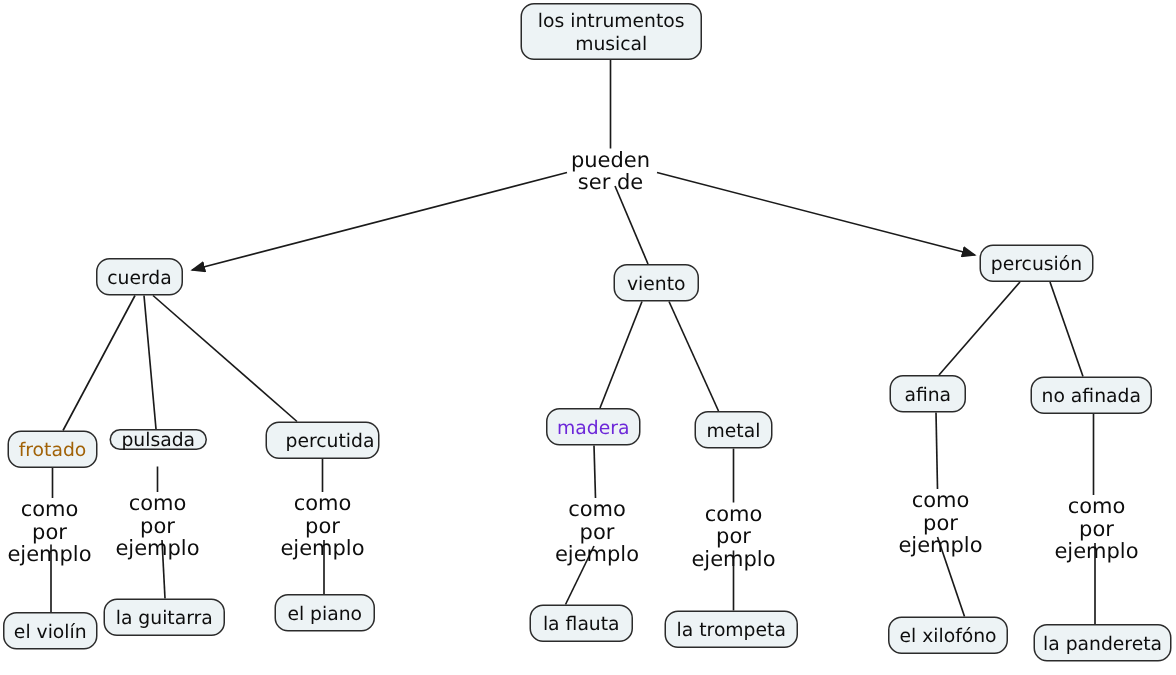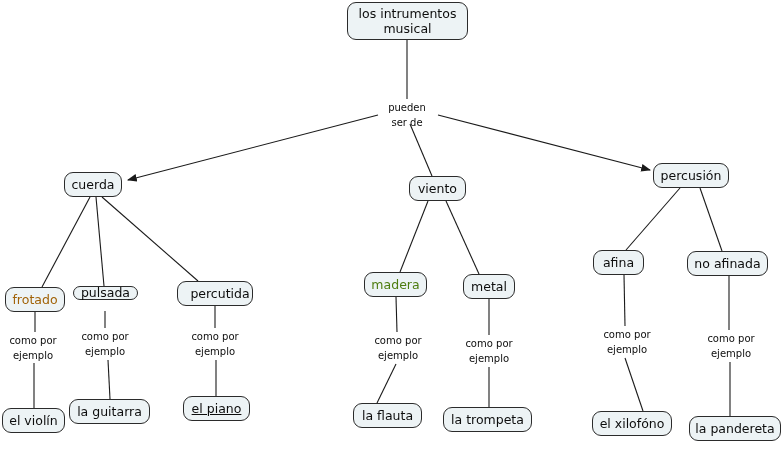--- a/index.html
+++ b/index.html
@@ -45,21 +45,21 @@
     white-space: nowrap;
     box-shadow: 0 0 0 0 rgba(0,0,0,0);
   }
   .node.multiline {
     white-space: normal;
     line-height: 15px;
   }
   .linklabel {
     position: absolute;
     color: #0d0d0d;
-    font-size: 10px;
+    font-size: 14px;
     line-height: 15px;
     text-align: center;
     white-space: pre-line;
     background: transparent;
   }
 </style>
 </head>
 <body>
 
 <div id="canvas">
@@ -100,27 +100,27 @@
   </svg>
 
   <div id="node-layer">
       <div class="node multiline" style="left: 347px; top: 2px; width: 121px; height: 38px; background: rgb(237, 243, 245); border-color: rgb(43, 43, 43); color: rgb(13, 13, 13);">los intrumentos<br>musical</div>
       <div class="node" style="left: 64px; top: 172px; width: 58px; height: 25px; background: rgb(237, 243, 245); border-color: rgb(43, 43, 43); color: rgb(13, 13, 13);">cuerda</div>
       <div class="node" style="left: 409px; top: 176px; width: 57px; height: 25px; background: rgb(237, 243, 245); border-color: rgb(43, 43, 43); color: rgb(13, 13, 13);">viento</div>
       <div class="node" style="left: 653px; top: 163px; width: 76px; height: 25px; background: rgb(237, 243, 245); border-color: rgb(43, 43, 43); color: rgb(13, 13, 13);">percusión</div>
       <div class="node" style="left: 5px; top: 287px; width: 60px; height: 25px; background: rgb(237, 243, 245); border-color: rgb(43, 43, 43); color: #a16207;">frotado</div>
       <div class="node" style="left: 73px; top: 286px; width: 65px; height: 14px; background: rgb(237, 243, 245); border-color: rgb(43, 43, 43); color: rgb(13, 13, 13);">pulsada</div>
       <div class="node" style="left: 177px; top: 281px; width: 76px; height: 25px; background: rgb(237, 243, 245); border-color: rgb(43, 43, 43); color: rgb(13, 13, 13); padding-left: 16px;">percutida</div>
-      <div class="node" style="left: 364px; top: 272px; width: 63px; height: 25px; background: rgb(237, 243, 245); border-color: rgb(43, 43, 43); color: #4d7c0f;">madera</div>
+      <div class="node" style="left: 364px; top: 272px; width: 63px; height: 25px; background: rgb(237, 243, 245); border-color: rgb(43, 43, 43); color: #6d28d9;">madera</div>
       <div class="node" style="left: 463px; top: 274px; width: 52px; height: 25px; background: rgb(237, 243, 245); border-color: rgb(43, 43, 43); color: rgb(13, 13, 13);">metal</div>
       <div class="node" style="left: 593px; top: 250px; width: 51px; height: 25px; background: rgb(237, 243, 245); border-color: rgb(43, 43, 43); color: rgb(13, 13, 13);">afina</div>
       <div class="node" style="left: 687px; top: 251px; width: 81px; height: 25px; background: rgb(237, 243, 245); border-color: rgb(43, 43, 43); color: rgb(13, 13, 13);">no afinada</div>
       <div class="node" style="left: 2px; top: 408px; width: 63px; height: 25px; background: rgb(237, 243, 245); border-color: rgb(43, 43, 43); color: rgb(13, 13, 13);">el violín</div>
       <div class="node" style="left: 69px; top: 399px; width: 81px; height: 25px; background: rgb(237, 243, 245); border-color: rgb(43, 43, 43); color: rgb(13, 13, 13);">la guitarra</div>
-      <div class="node" style="left: 183px; top: 396px; width: 67px; height: 25px; background: rgb(237, 243, 245); border-color: rgb(43, 43, 43); color: rgb(13, 13, 13); text-decoration: underline;">el piano</div>
+      <div class="node" style="left: 183px; top: 396px; width: 67px; height: 25px; background: rgb(237, 243, 245); border-color: rgb(43, 43, 43); color: rgb(13, 13, 13);">el piano</div>
       <div class="node" style="left: 353px; top: 403px; width: 69px; height: 25px; background: rgb(237, 243, 245); border-color: rgb(43, 43, 43); color: rgb(13, 13, 13);">la flauta</div>
       <div class="node" style="left: 443px; top: 407px; width: 89px; height: 25px; background: rgb(237, 243, 245); border-color: rgb(43, 43, 43); color: rgb(13, 13, 13);">la trompeta</div>
       <div class="node" style="left: 592px; top: 411px; width: 80px; height: 25px; background: rgb(237, 243, 245); border-color: rgb(43, 43, 43); color: rgb(13, 13, 13);">el xilofóno</div>
       <div class="node" style="left: 689px; top: 416px; width: 92px; height: 25px; background: rgb(237, 243, 245); border-color: rgb(43, 43, 43); color: rgb(13, 13, 13);">la pandereta</div>
     </div>
   <div id="label-layer">
       <div class="linklabel" style="left: 377px; top: 100px; width: 60px; color: rgb(13, 13, 13);">pueden<br>ser de</div>
       <div class="linklabel" style="left: 2px; top: 333px; width: 62px; color: rgb(13, 13, 13);">como por<br>ejemplo</div>
       <div class="linklabel" style="left: 74px; top: 329px; width: 62px; color: rgb(13, 13, 13);">como por<br>ejemplo</div>
       <div class="linklabel" style="left: 184px; top: 329px; width: 62px; color: rgb(13, 13, 13);">como por<br>ejemplo</div>

